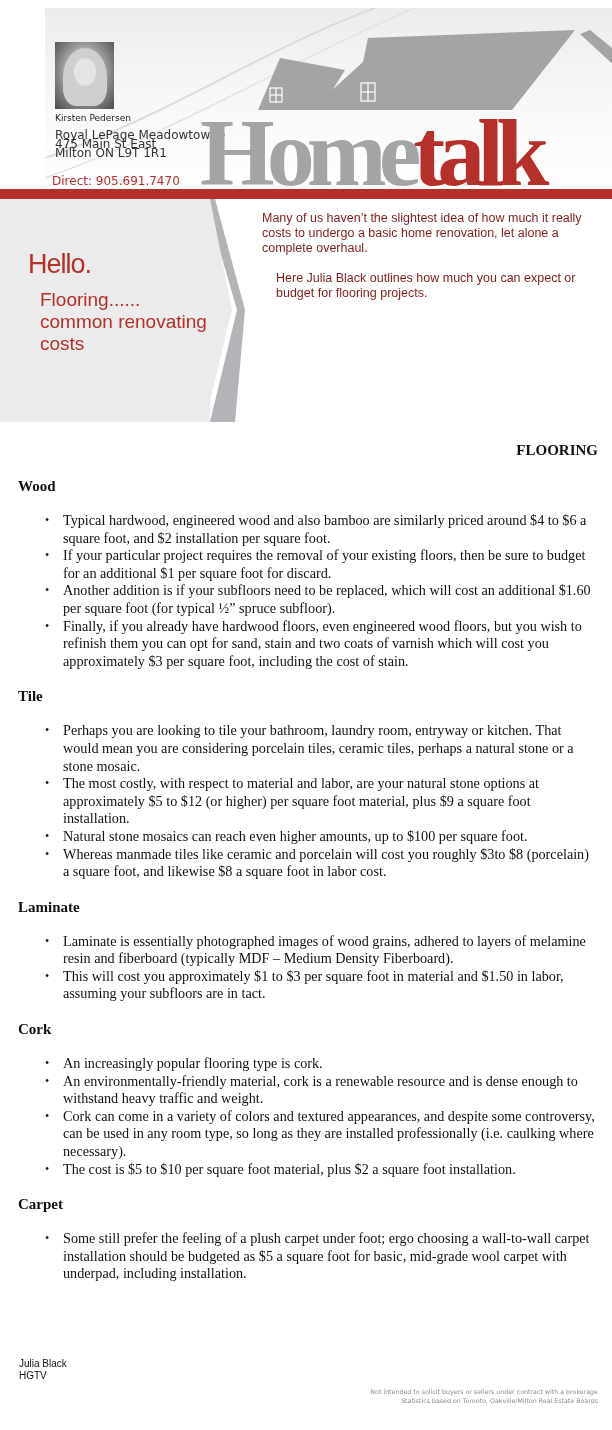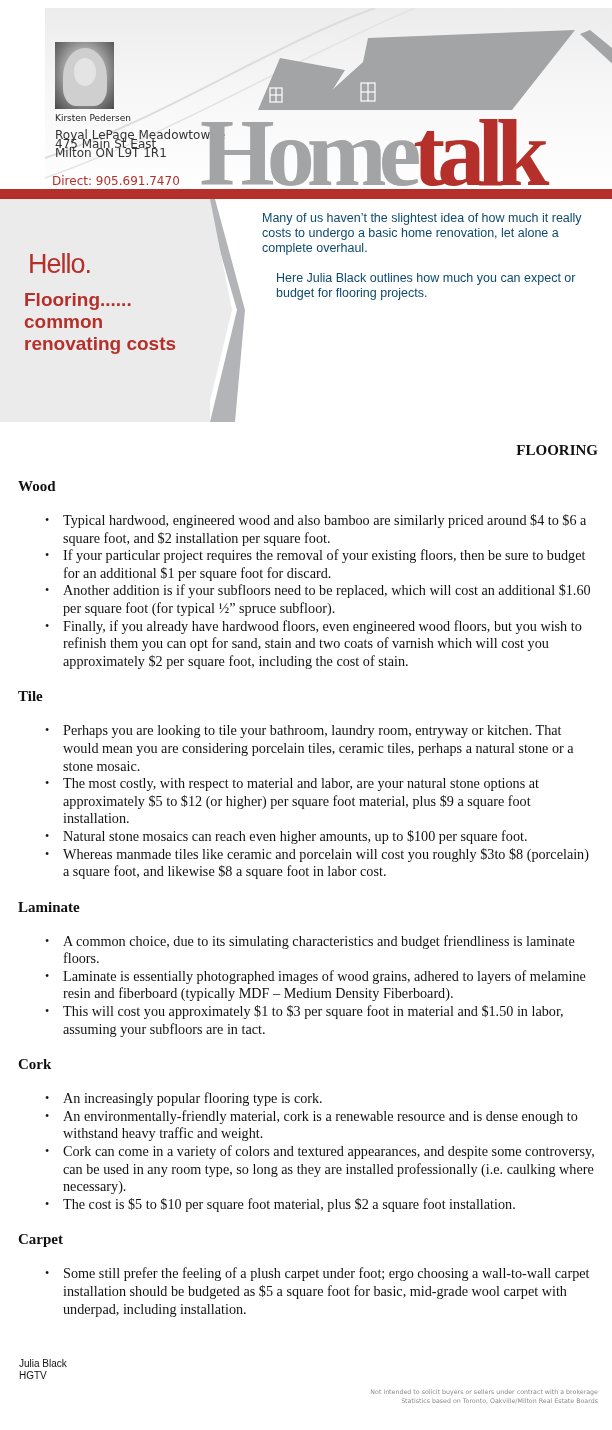--- a/index.html
+++ b/index.html
@@ -20,22 +20,22 @@
   .logo { position: absolute; left: 155px; top: 100px; font-family: Liberation Serif, serif; font-weight: bold; font-size: 96px; letter-spacing: -8px; line-height: 90px; white-space: nowrap; }
   .logo .home { color: #a3a4a6; }
   .logo .talk { color: #b5302a; }
 
   .red-bar { position: absolute; left: 0; top: 189px; width: 612px; height: 10px; background: #b5302a; }
 
   
   .intro-left { position: absolute; left: 0; top: 199px; width: 210px; height: 223px; background: #ebebeb; }
   .intro-chevron { position: absolute; left: 205px; top: 199px; width: 40px; height: 223px; }
   .hello { position: absolute; left: 28px; top: 249px; font-family: "Liberation Sans", sans-serif; font-weight: normal; font-size: 27px; color: #b5302a; letter-spacing: -1px; }
-  .tagline { position: absolute; left: 24px; top: 289px; width: 170px; font-family: "Liberation Sans", sans-serif; font-weight: bold; font-size: 19px; line-height: 22px; color: #b5302a; }
-  .intro-right { position: absolute; left: 262px; top: 211px; width: 340px; font-family: "Liberation Sans", sans-serif; font-size: 12.5px; line-height: 15px; color: #0c4a6e; }
+  .tagline { position: absolute; left: 40px; top: 289px; width: 170px; font-family: "Liberation Sans", sans-serif; font-weight: normal; font-size: 19px; line-height: 22px; color: #b5302a; }
+  .intro-right { position: absolute; left: 262px; top: 211px; width: 340px; font-family: "Liberation Sans", sans-serif; font-size: 12.5px; line-height: 15px; color: #7f1d1d; }
   .intro-right p + p { margin-top: 15px; margin-left: 14px; }
 
   
   .article { position: absolute; left: 18px; top: 441px; width: 580px; font-family: "Liberation Serif", serif; font-size: 14.2px; line-height: 17.6px; color: #111; }
   .article h1 { font-size: 15px; font-weight: bold; line-height: 18px; margin-bottom: 18px; text-align: right; }
   .article h2 { font-size: 15px; font-weight: bold; line-height: 18px; margin-bottom: 17px; }
   .article ul { list-style: none; margin-left: 27px; margin-bottom: 17px; }
   .article li { position: relative; padding-left: 18px; }
   .article li::before { content: "•"; position: absolute; left: 0; top: 0; font-size: 12px; }
 
@@ -103,34 +103,33 @@
 </div>
 
 <div class="article">
   <h1>FLOORING</h1>
 
   <h2>Wood</h2>
   <ul>
     <li>Typical hardwood, engineered wood and also bamboo are similarly priced around $4 to $6 a square foot, and $2 installation per square foot.</li>
     <li>If your particular project requires the removal of your existing floors, then be sure to budget for an additional $1 per square foot for discard.</li>
     <li>Another addition is if your subfloors need to be replaced, which will cost an additional $1.60 per square foot (for typical ½” spruce subfloor).</li>
-    <li>Finally, if you already have hardwood floors, even engineered wood floors, but you wish to refinish them you can opt for sand, stain and two coats of varnish which will cost you approximately $2 per square foot, including the cost of stain.</li>
+    <li>Finally, if you already have hardwood floors, even engineered wood floors, but you wish to refinish them you can opt for sand, stain and two coats of varnish which will cost you approximately $3 per square foot, including the cost of stain.</li>
   </ul>
 
   <h2>Tile</h2>
   <ul>
     <li>Perhaps you are looking to tile your bathroom, laundry room, entryway or kitchen. That would mean you are considering porcelain tiles, ceramic tiles, perhaps a natural stone or a stone mosaic.</li>
     <li>The most costly, with respect to material and labor, are your natural stone options at approximately $5 to $12 (or higher) per square foot material, plus $9 a square foot installation.</li>
     <li>Natural stone mosaics can reach even higher amounts, up to $100 per square foot.</li>
     <li>Whereas manmade tiles like ceramic and porcelain will cost you roughly $3to $8 (porcelain) a square foot, and likewise $8 a square foot in labor cost.</li>
   </ul>
 
   <h2>Laminate</h2>
   <ul>
-    <li>A common choice, due to its simulating characteristics and budget friendliness is laminate floors.</li>
     <li>Laminate is essentially photographed images of wood grains, adhered to layers of melamine resin and fiberboard (typically MDF – Medium Density Fiberboard).</li>
     <li>This will cost you approximately $1 to $3 per square foot in material and $1.50 in labor, assuming your subfloors are in tact.</li>
   </ul>
 
   <h2>Cork</h2>
   <ul>
     <li>An increasingly popular flooring type is cork.</li>
     <li>An environmentally-friendly material, cork is a renewable resource and is dense enough to withstand heavy traffic and weight.</li>
     <li>Cork can come in a variety of colors and textured appearances, and despite some controversy, can be used in any room type, so long as they are installed professionally (i.e. caulking where necessary).</li>
     <li>The cost is $5 to $10 per square foot material, plus $2 a square foot installation.</li>

